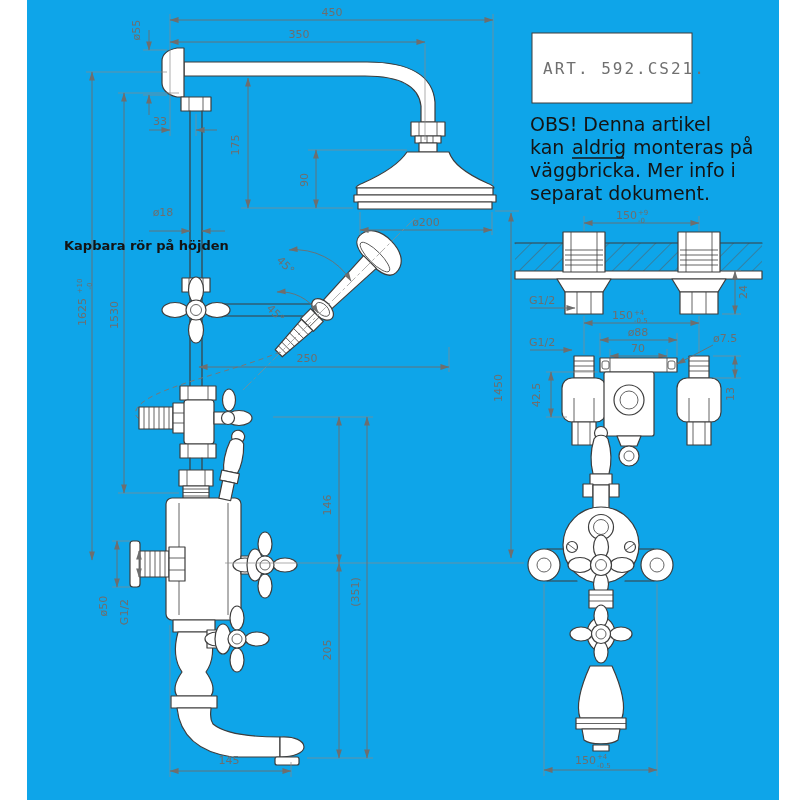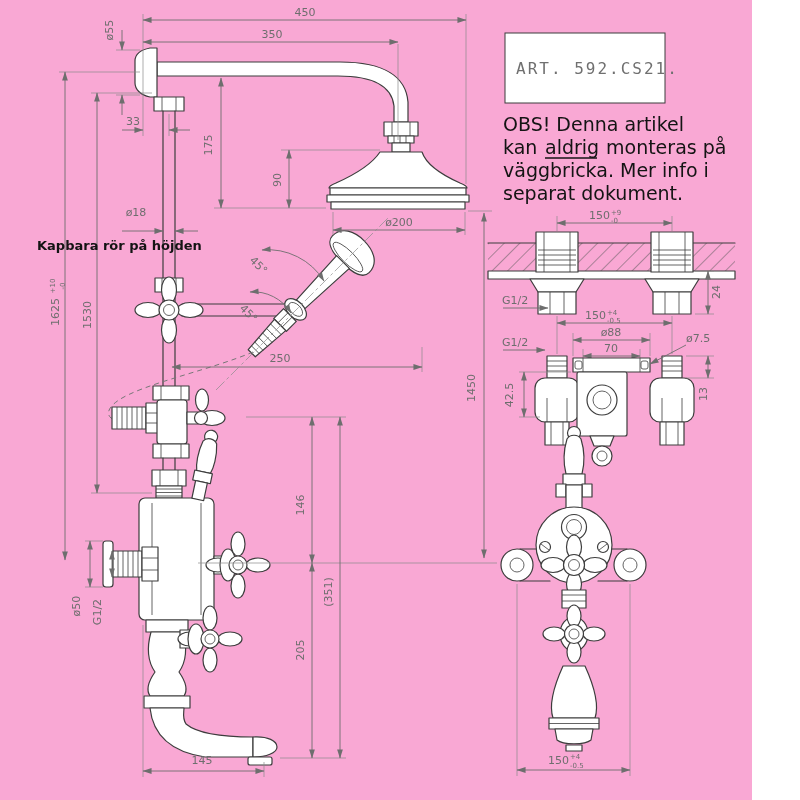--- a/index.html
+++ b/index.html
@@ -1,16 +1,16 @@
 <!DOCTYPE html>
 <html><head>
 <meta charset="utf-8">
 <style>
   html,body{margin:0;padding:0;background:#fff;}
-  .stage{width:752px;height:800px;position:relative;background:#f9a8d4;font-family:"DejaVu Sans",sans-serif;}
+  .stage{width:752px;height:800px;position:relative;background:#0ea5e9;font-family:"DejaVu Sans",sans-serif;margin-left:27px;}
   svg{display:block;}
   
   .fx{fill:#fff;stroke:#3d3d3d;stroke-width:1.2;stroke-linejoin:round;}
   .fo{fill:none;stroke:#3d3d3d;stroke-width:1.2;stroke-linejoin:round;stroke-linecap:round;}
   .fl{fill:none;stroke:#3d3d3d;stroke-width:0.8;}
   
   .dm{fill:none;stroke:#6e6e6e;stroke-width:0.9;marker-start:url(#arw);marker-end:url(#arw);}
   .dm1e{fill:none;stroke:#6e6e6e;stroke-width:0.9;marker-end:url(#arw);}
   .dm1s{fill:none;stroke:#6e6e6e;stroke-width:0.9;marker-start:url(#arw);}
   .ex{fill:none;stroke:#8b8b8b;stroke-width:0.7;}

